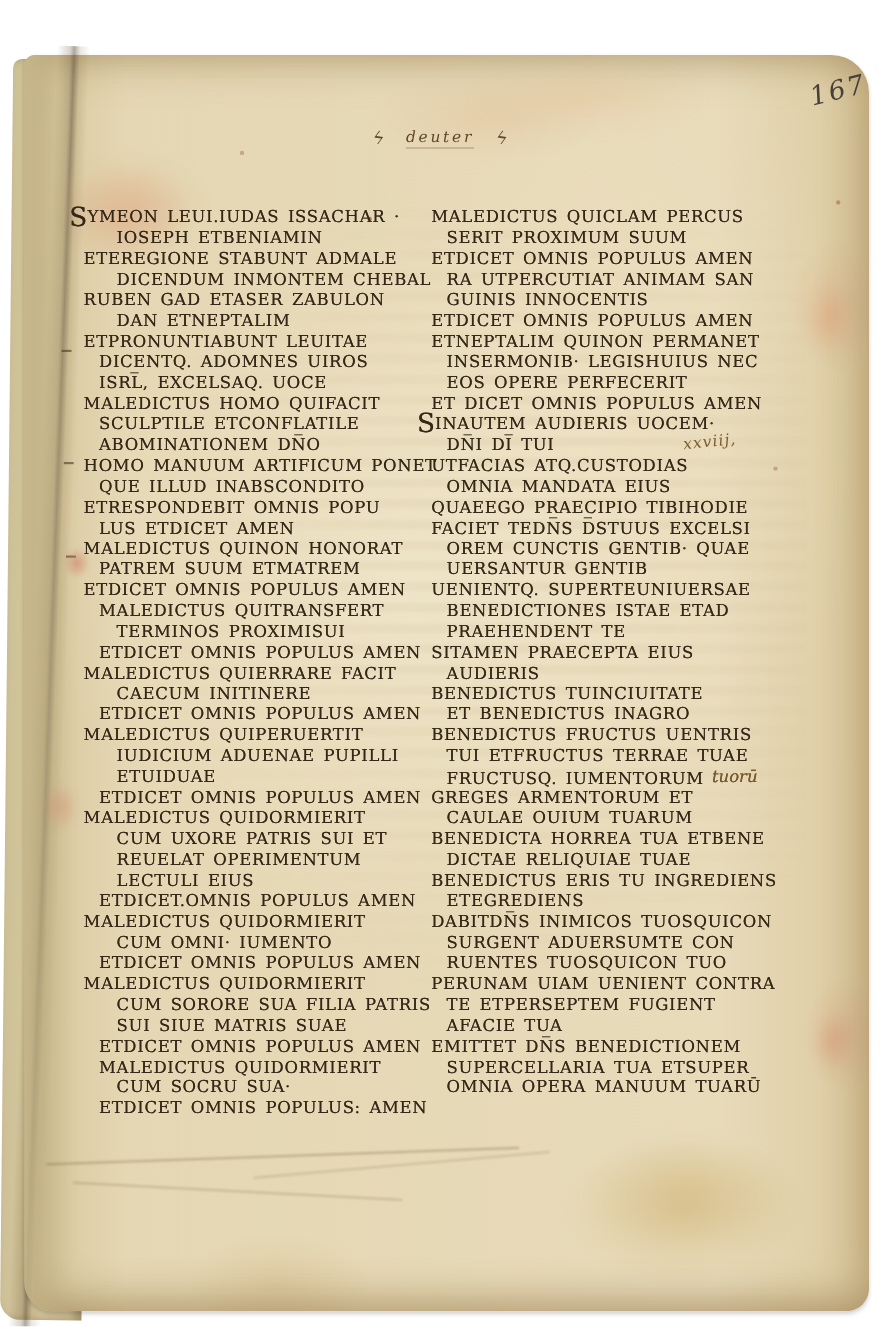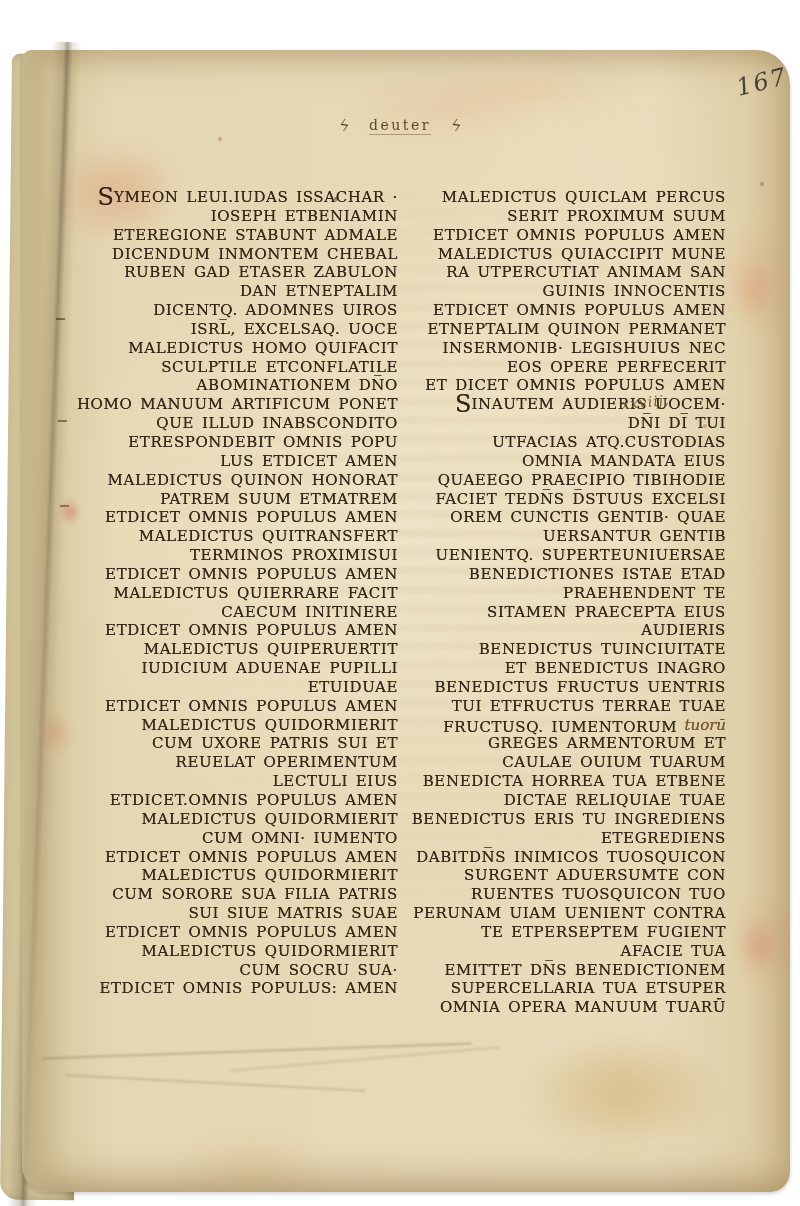--- a/index.html
+++ b/index.html
@@ -38,29 +38,29 @@
     background:linear-gradient(90deg,rgba(203,188,145,.85),rgba(203,188,145,0));
     border-radius:10px 0 0 26px;}
 
   .stitch{position:absolute;width:9px;height:2px;background:rgba(60,45,25,.55);
     filter:blur(.4px);}
 
   
   #running-title{position:absolute;left:0;top:116px;width:800px;display:flex;
     justify-content:center;align-items:center;gap:20px;color:#5e4629;}
   #running-title .flourish{font-size:16px;font-style:italic;transform:rotate(8deg);}
-  #running-title .title{font-size:14px;letter-spacing:2.5px;
+  #running-title .title{font-size:14px;letter-spacing:2.5px;font-style:italic;
     border-bottom:1px solid rgba(94,70,41,.45);padding-bottom:1px;}
 
   
   #folio{position:absolute;left:736px;top:68px;font-size:24px;font-style:italic;
     color:#45413a;transform:rotate(-14deg);letter-spacing:2px;}
 
   
-  .col{position:absolute;top:188px;color:#342718;text-align:right;}
+  .col{position:absolute;top:188px;color:#342718;}
   #col-left{left:76px;width:322px;}
   #col-right{left:392px;width:334px;}
   .ms-line{height:18.85px;white-space:nowrap;font-size:15px;letter-spacing:.6px;
     word-spacing:2.5px;text-shadow:0 0 .4px rgba(52,39,24,.8);}
   .ind0{padding-left:0;}
   .ind1{padding-left:14px;}
   .ind2{padding-left:30px;}
   .initial{font-size:24px;line-height:0;margin-left:-13px;letter-spacing:0;
     vertical-align:-3px;}
   .addition{font-size:15px;font-style:italic;color:#7c5b2a;letter-spacing:0;
@@ -139,20 +139,21 @@
 
   <div id="folio">167</div>
 
   <div id="col-left" class="col">
       <div class="ms-line ind0"><span class="initial">S</span>YMEON LEUI.IUDAS ISSACHAR ·</div>
       <div class="ms-line ind2">IOSEPH ETBENIAMIN</div>
       <div class="ms-line ind0">ETEREGIONE STABUNT ADMALE</div>
       <div class="ms-line ind2">DICENDUM INMONTEM CHEBAL</div>
       <div class="ms-line ind0">RUBEN GAD ETASER  ZABULON</div>
       <div class="ms-line ind2">DAN ETNEPTALIM</div>
+      <div class="ms-line ind0">ETPRONUNTIABUNT LEUITAE</div>
       <div class="ms-line ind1">DICENTQ. ADOMNES UIROS</div>
       <div class="ms-line ind1">ISRL̅, EXCELSAQ. UOCE</div>
       <div class="ms-line ind0">MALEDICTUS HOMO QUIFACIT</div>
       <div class="ms-line ind1">SCULPTILE ETCONFLATILE</div>
       <div class="ms-line ind1">ABOMINATIONEM DN̅O</div>
       <div class="ms-line ind0">HOMO MANUUM ARTIFICUM PONET</div>
       <div class="ms-line ind1">QUE  ILLUD INABSCONDITO</div>
       <div class="ms-line ind0">ETRESPONDEBIT OMNIS POPU</div>
       <div class="ms-line ind1">LUS ETDICET AMEN</div>
       <div class="ms-line ind0">MALEDICTUS QUINON HONORAT</div>
@@ -182,21 +183,20 @@
       <div class="ms-line ind1">ETDICET OMNIS POPULUS  AMEN</div>
       <div class="ms-line ind1">MALEDICTUS QUIDORMIERIT</div>
       <div class="ms-line ind2">CUM SOCRU SUA·</div>
       <div class="ms-line ind1">ETDICET OMNIS POPULUS: AMEN</div>
     </div>
 
   <div id="col-right" class="col">
       <div class="ms-line ind0">MALEDICTUS QUICLAM PERCUS</div>
       <div class="ms-line ind1">SERIT PROXIMUM SUUM</div>
       <div class="ms-line ind0">ETDICET OMNIS POPULUS AMEN</div>
-      <div class="ms-line ind0">MALEDICTUS QUIACCIPIT MUNE</div>
       <div class="ms-line ind1">RA UTPERCUTIAT ANIMAM SAN</div>
       <div class="ms-line ind1">GUINIS INNOCENTIS</div>
       <div class="ms-line ind0">ETDICET OMNIS POPULUS  AMEN</div>
       <div class="ms-line ind0">ETNEPTALIM QUINON PERMANET</div>
       <div class="ms-line ind1">INSERMONIB· LEGISHUIUS NEC</div>
       <div class="ms-line ind1">EOS OPERE PERFECERIT</div>
       <div class="ms-line ind0">ET DICET OMNIS POPULUS AMEN</div>
       <div class="ms-line ind0"><span class="initial">S</span>INAUTEM AUDIERIS UOCEM·</div>
       <div class="ms-line ind1">DN̅I DI̅ TUI</div>
       <div class="ms-line ind0">UTFACIAS ATQ.CUSTODIAS</div>

